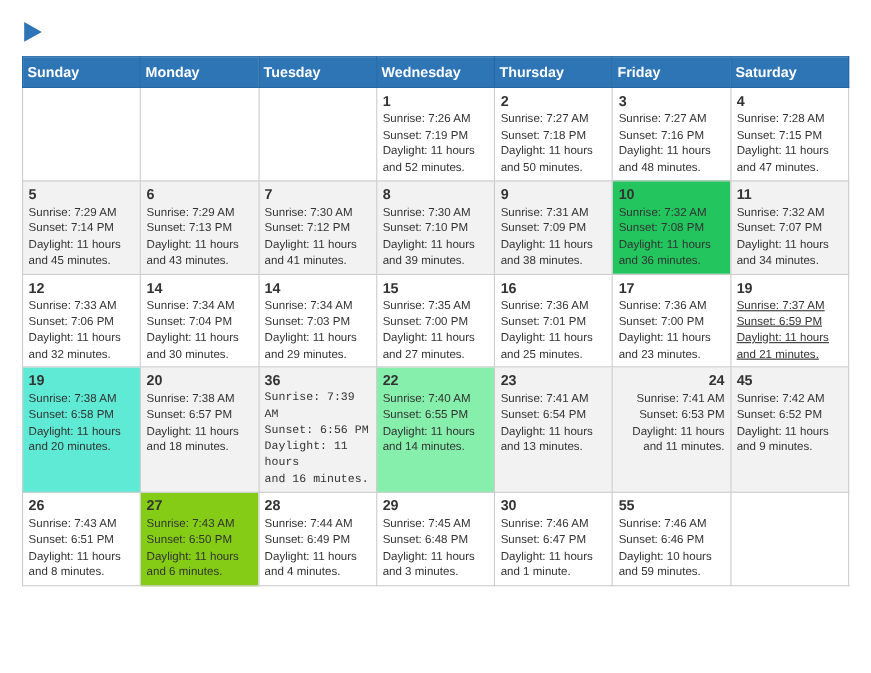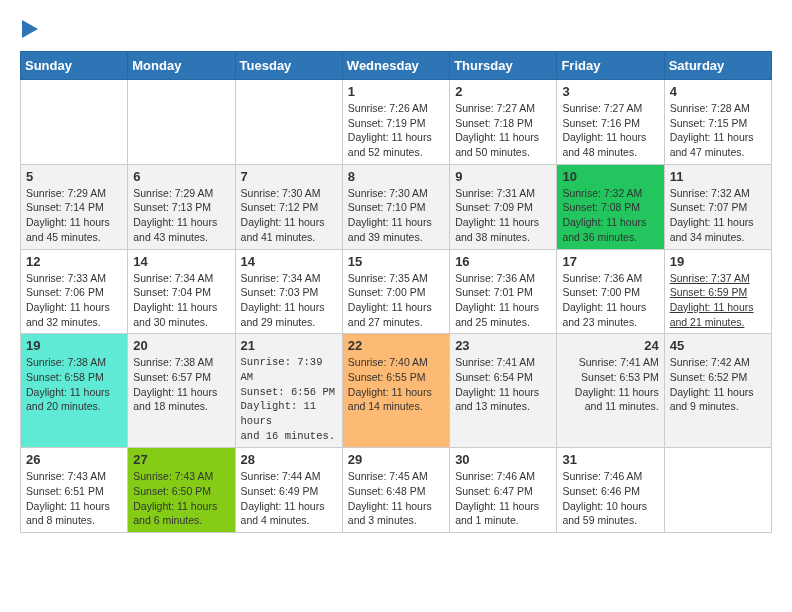--- a/index.html
+++ b/index.html
@@ -272,27 +272,27 @@
 and 20 minutes.</div>
         </td>
         <td style="background: rgb(242, 242, 242);">
           <span class="day-number">20</span>
           <div class="day-info" style="white-space: pre-line;">Sunrise: 7:38 AM
 Sunset: 6:57 PM
 Daylight: 11 hours
 and 18 minutes.</div>
         </td>
         <td style="background: rgb(242, 242, 242);">
-          <span class="day-number">21</span>
+          <span class="day-number">36</span>
           <div class="day-info" style="white-space: pre-line; font-family: Liberation Mono, monospace;">Sunrise: 7:39 AM
 Sunset: 6:56 PM
 Daylight: 11 hours
 and 16 minutes.</div>
         </td>
-        <td style="background: #fdba74;">
+        <td style="background: #86efac;">
           <span class="day-number">22</span>
           <div class="day-info" style="white-space: pre-line;">Sunrise: 7:40 AM
 Sunset: 6:55 PM
 Daylight: 11 hours
 and 14 minutes.</div>
         </td>
         <td style="background: rgb(242, 242, 242);">
           <span class="day-number">23</span>
           <div class="day-info" style="white-space: pre-line;">Sunrise: 7:41 AM
 Sunset: 6:54 PM
@@ -344,21 +344,21 @@
 and 3 minutes.</div>
         </td>
         <td style="background: rgb(255, 255, 255);">
           <span class="day-number">30</span>
           <div class="day-info" style="white-space: pre-line;">Sunrise: 7:46 AM
 Sunset: 6:47 PM
 Daylight: 11 hours
 and 1 minute.</div>
         </td>
         <td style="background: rgb(255, 255, 255);">
-          <span class="day-number">31</span>
+          <span class="day-number">55</span>
           <div class="day-info" style="white-space: pre-line;">Sunrise: 7:46 AM
 Sunset: 6:46 PM
 Daylight: 10 hours
 and 59 minutes.</div>
         </td>
         <td class="empty" style="background: rgb(255, 255, 255);"></td>
       </tr>
     </tbody>
 </table>
 

